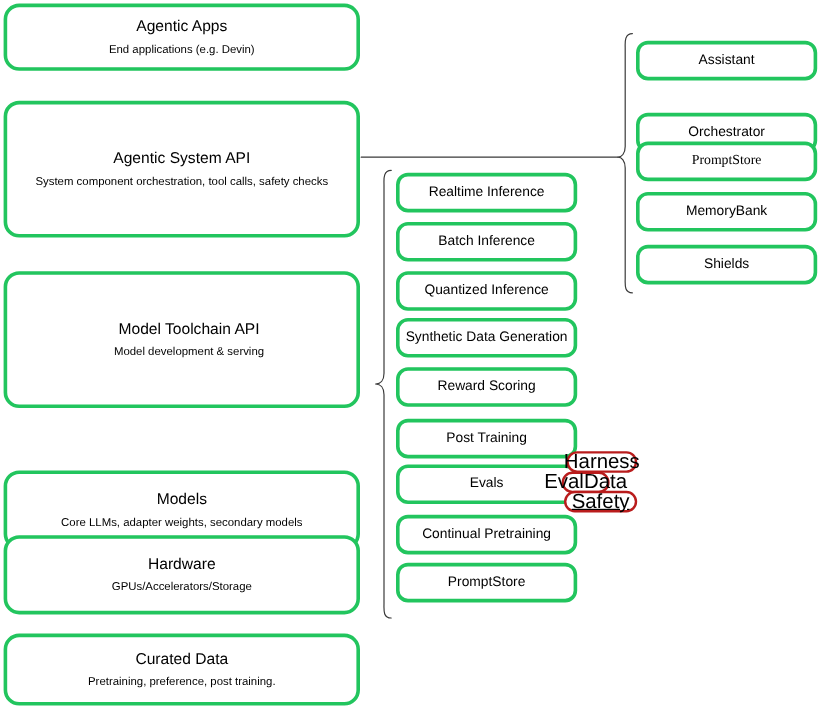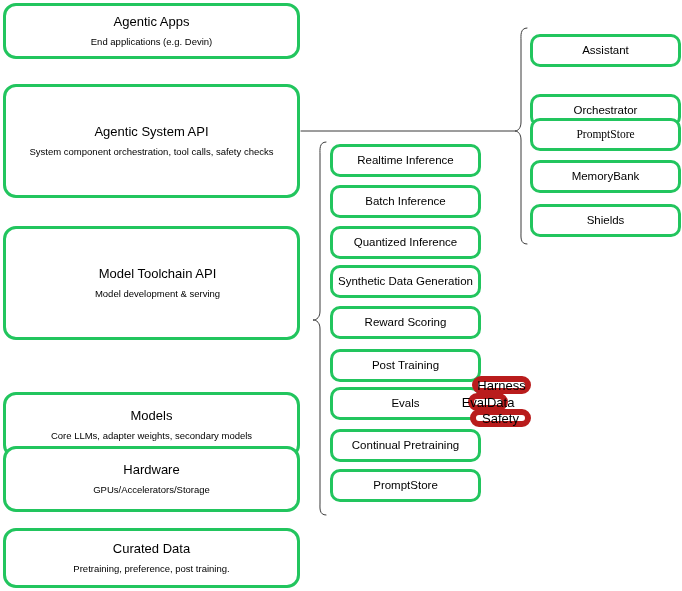--- a/index.html
+++ b/index.html
@@ -60,26 +60,26 @@
     font-size: 11.5px;
   }
   .item.mid  { left: 330px; }
   .item.right{ left: 530px; width: 151px; }
 
   
   .pill {
     position: absolute;
     box-sizing: border-box;
     background: #ffffff;
-    border: 6px solid #b91c1c;
+    border: 2px solid #b91c1c;
     border-radius: 999px;
     display: flex;
     align-items: center;
     justify-content: center;
-    font-size: 13px;
+    font-size: 17px;
     height: 18px;
     z-index: 6;
   }
 
   
   #wires {
     position: absolute;
     left: 0; top: 0;
     width: 682px; height: 591px;
     pointer-events: none;
@@ -181,17 +181,17 @@
   <div class="box item mid" style="top:469px;">
     <span>PromptStore</span>
   </div>
 
   <div class="pill" style="left:472px; top:376px; width:59px;">
     <span>Harness</span>
   </div>
   <div class="pill" style="left:468px; top:393px; width:40px;text-align:right;">
     <span>EvalData</span>
   </div>
-  <div class="pill" style="left:470px; top:409px; width:61px;">
+  <div class="pill" style="left:470px; top:409px; width:61px;text-decoration:underline;">
     <span>Safety</span>
   </div>
 
 </div>
 
 </body></html>

